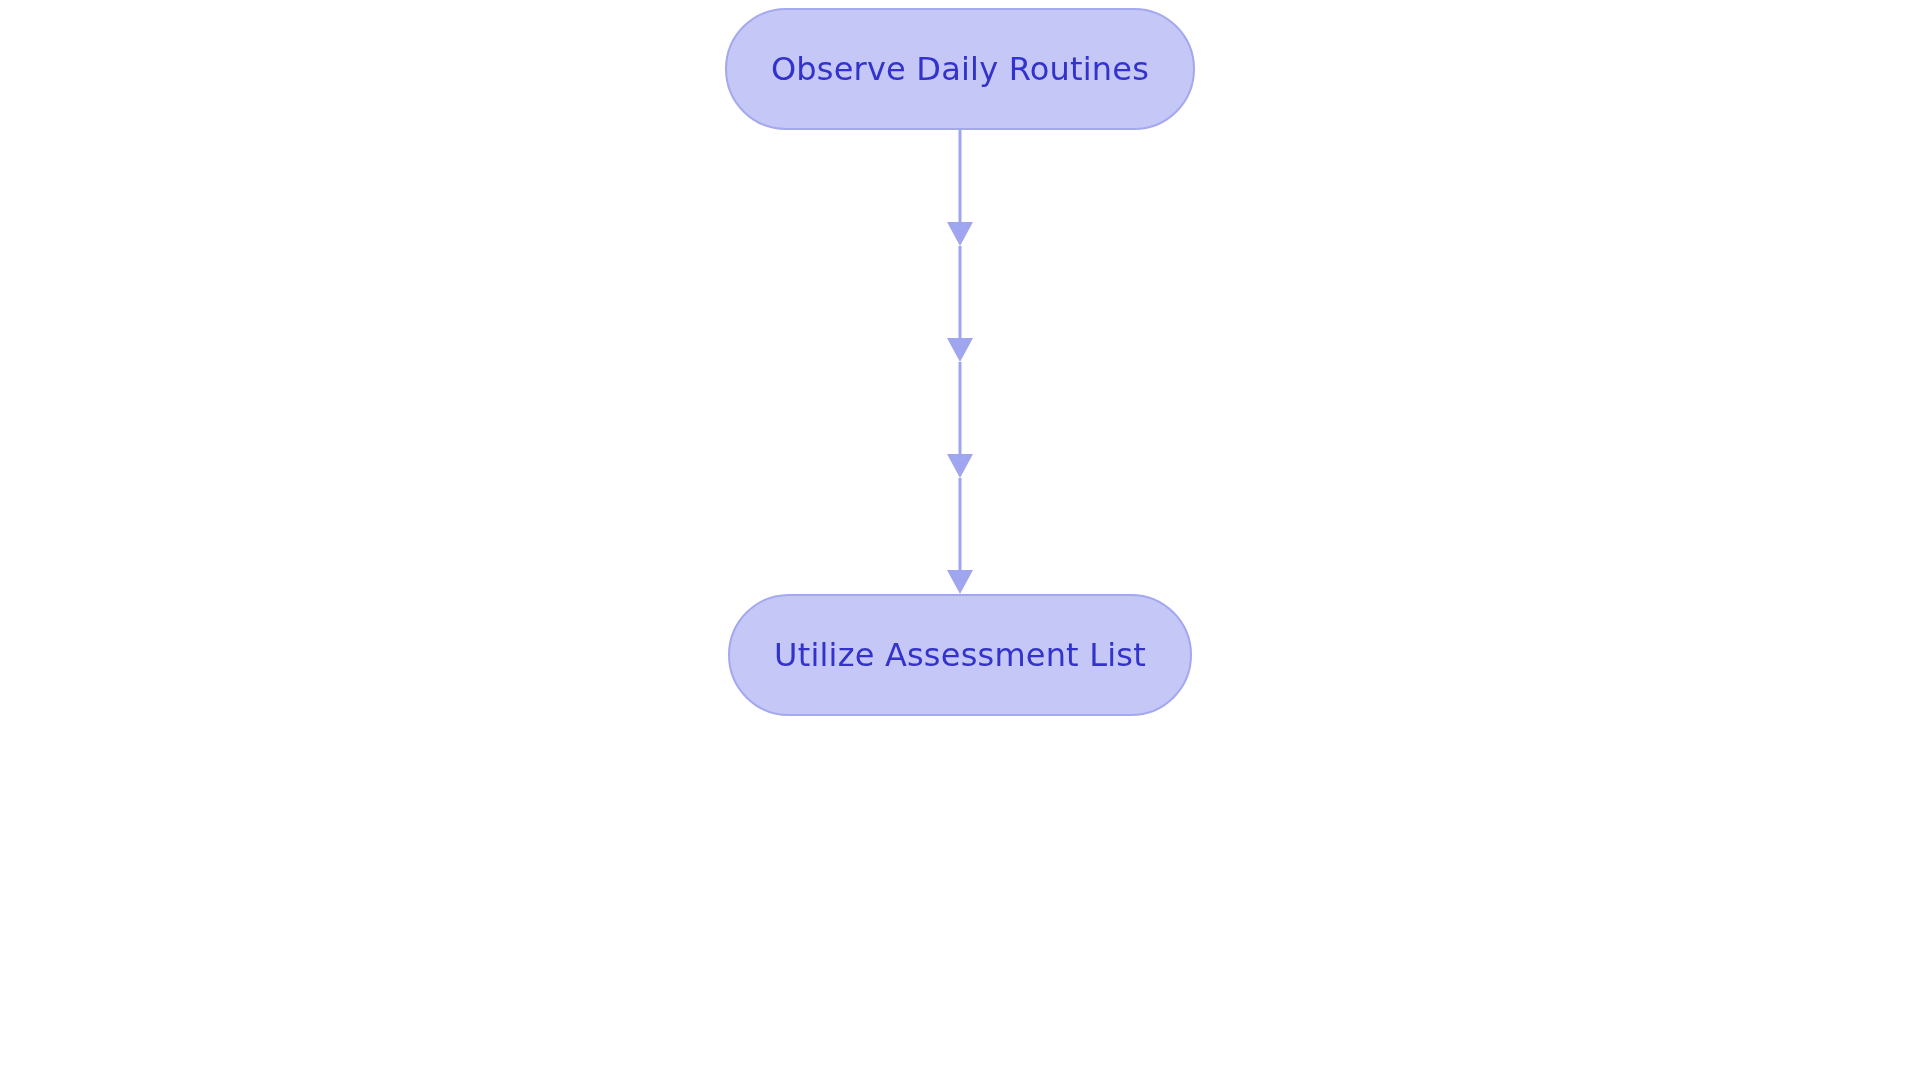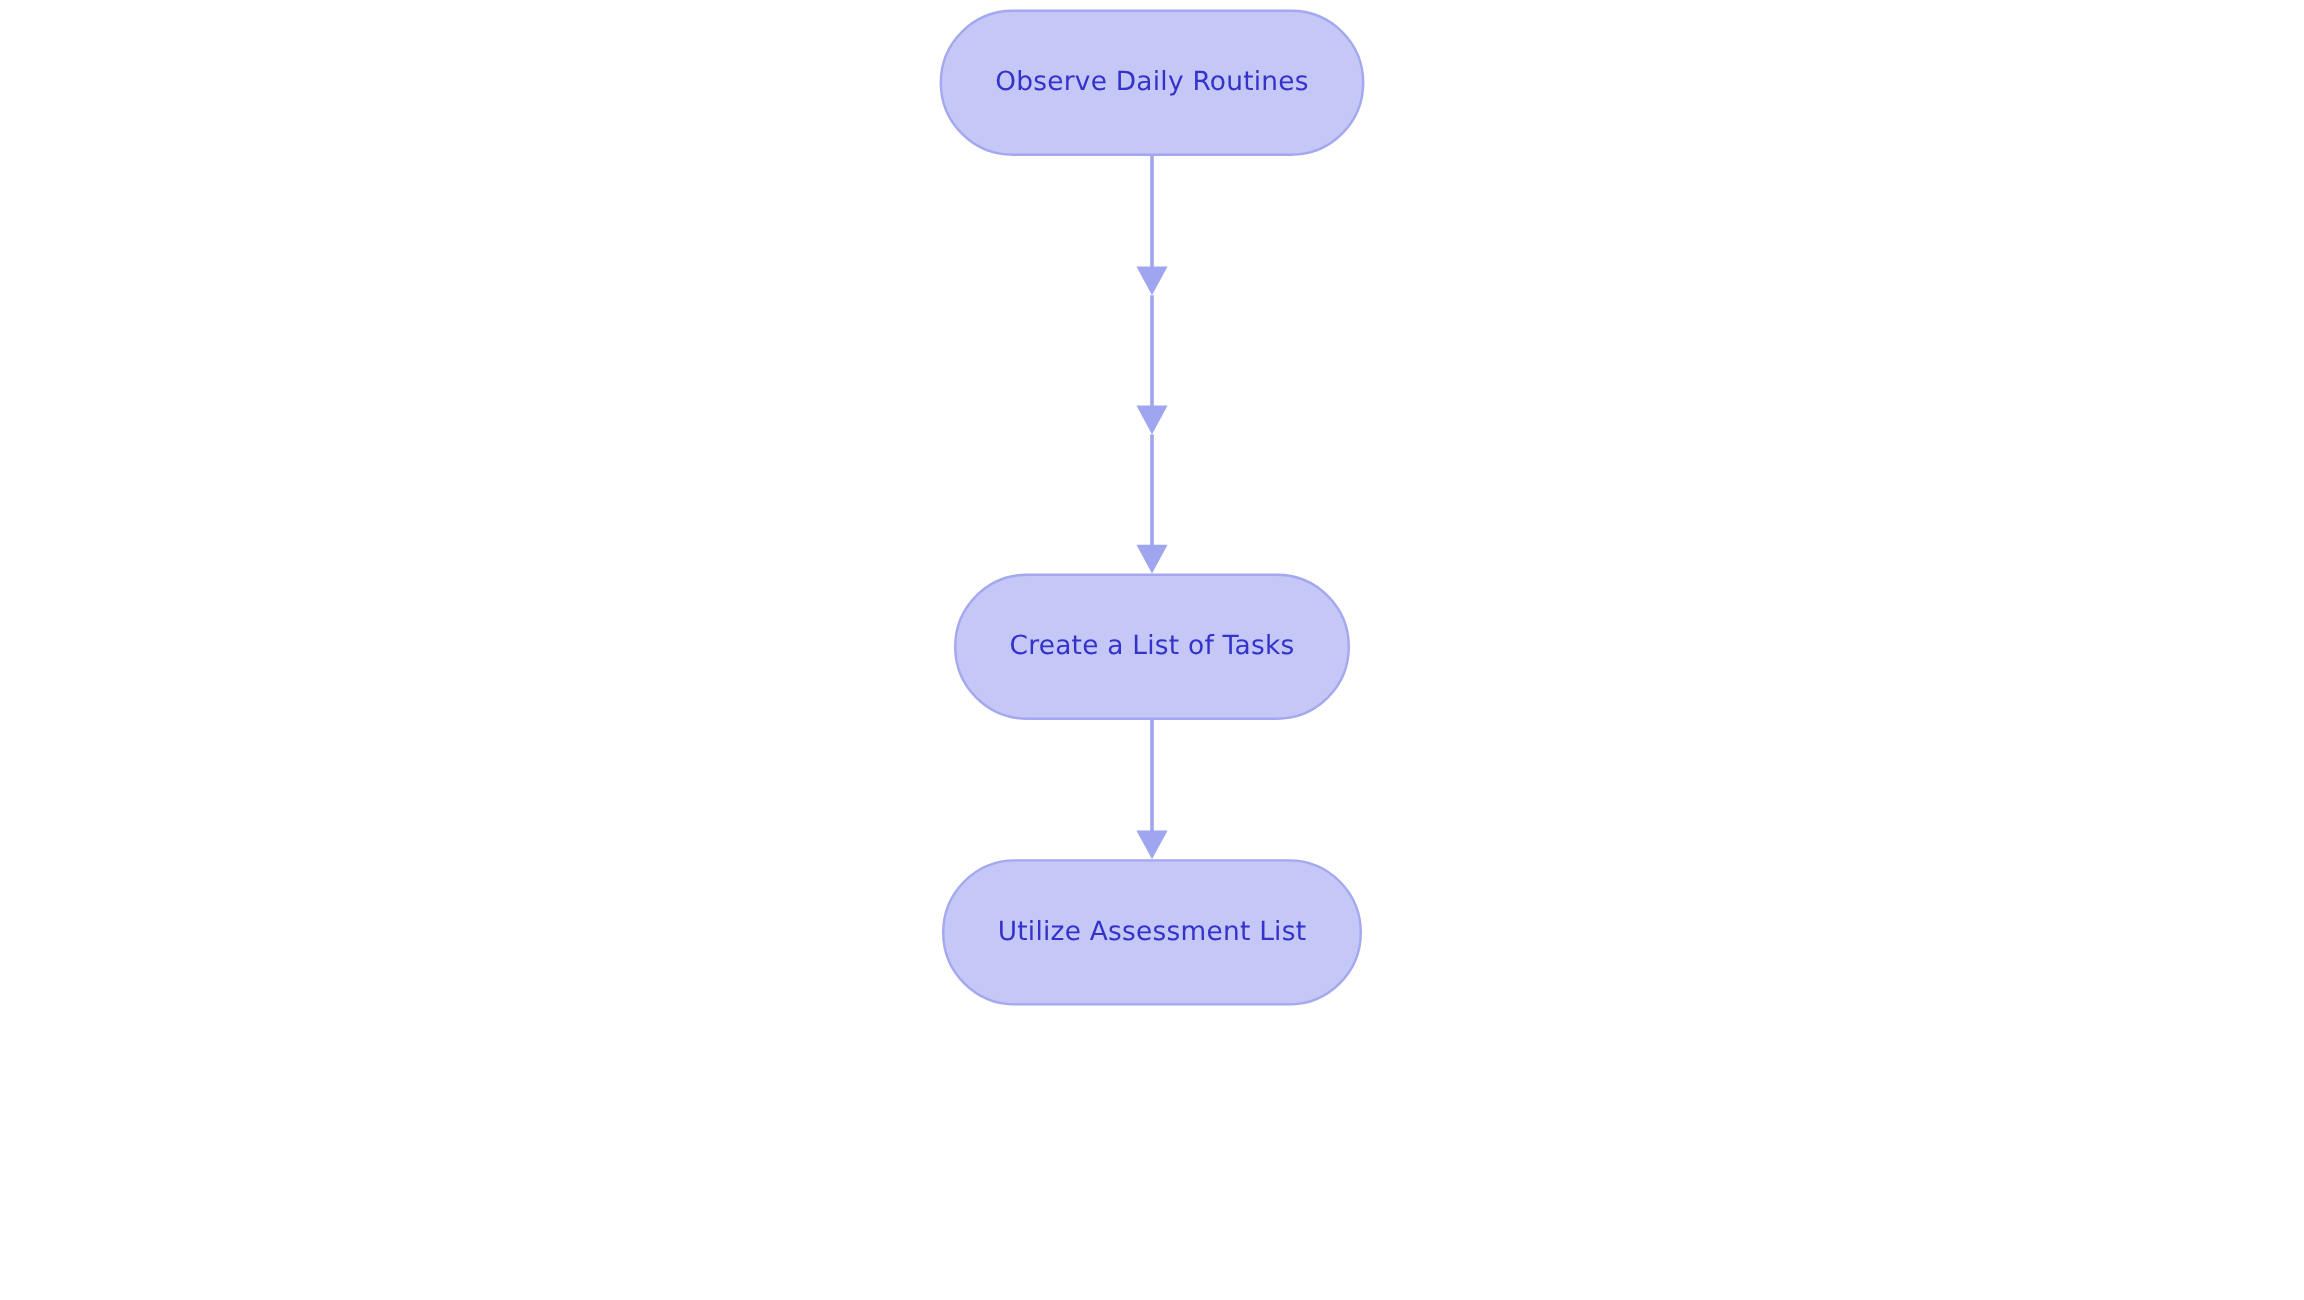--- a/index.html
+++ b/index.html
@@ -42,21 +42,21 @@
     border: 2px solid #a3a8ef;
     display: flex;
     align-items: center;
     justify-content: center;
     padding: 0 44px;
     white-space: nowrap;
   }
 
   .node-label {
     color: #3333cc;
-    font-size: 22px;
+    font-size: 32px;
     font-weight: 400;
     letter-spacing: 0.2px;
     line-height: 1;
     font-family: "DejaVu Sans", "Liberation Sans", sans-serif;
   }
 
   
   .connector {
     width: 40px;
     height: 116px;
@@ -108,23 +108,20 @@
       <div class="shaft"></div>
       <div class="head"></div>
     </div>
 
 
     <div class="connector">
       <div class="shaft"></div>
       <div class="head"></div>
     </div>
 
-    <div class="node">
-      <span class="node-label">Create a List of Tasks</span>
-    </div>
 
     <div class="connector">
       <div class="shaft"></div>
       <div class="head"></div>
     </div>
 
     <div class="node">
       <span class="node-label">Utilize Assessment List</span>
     </div>
 

